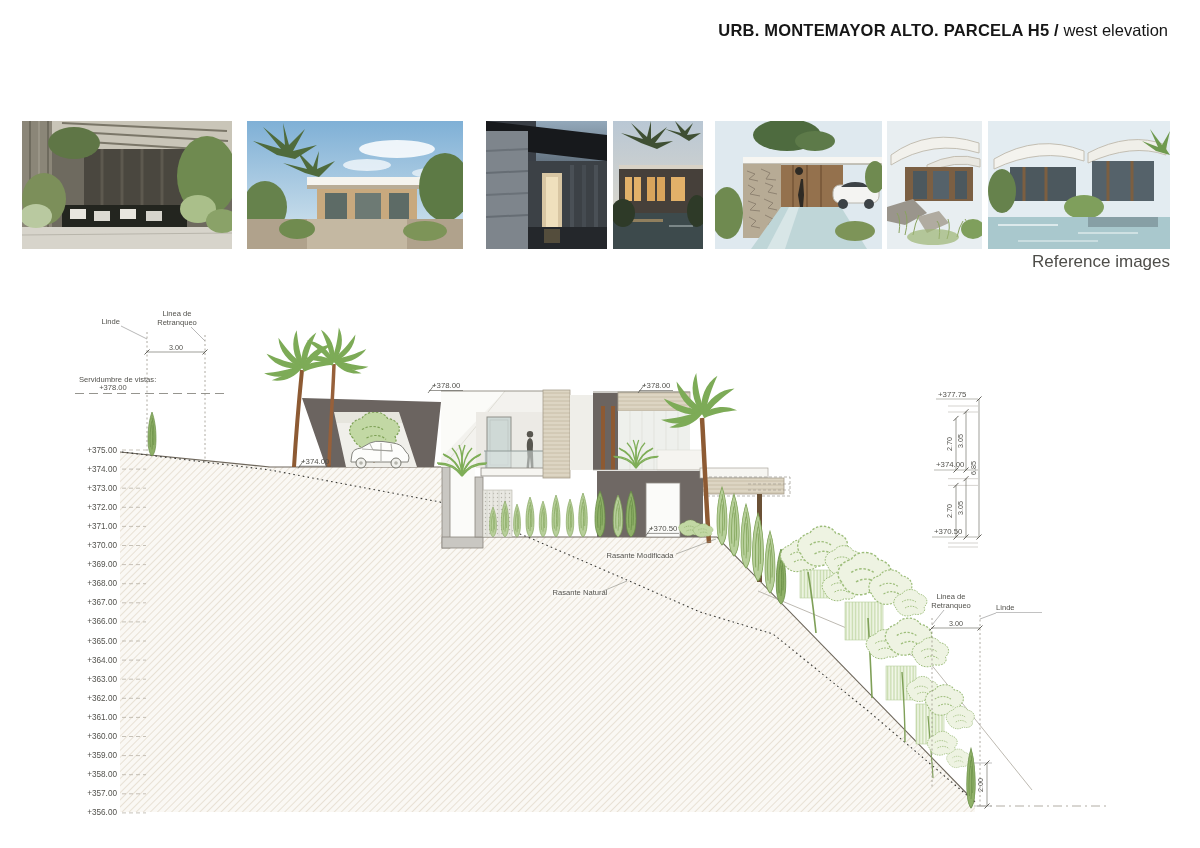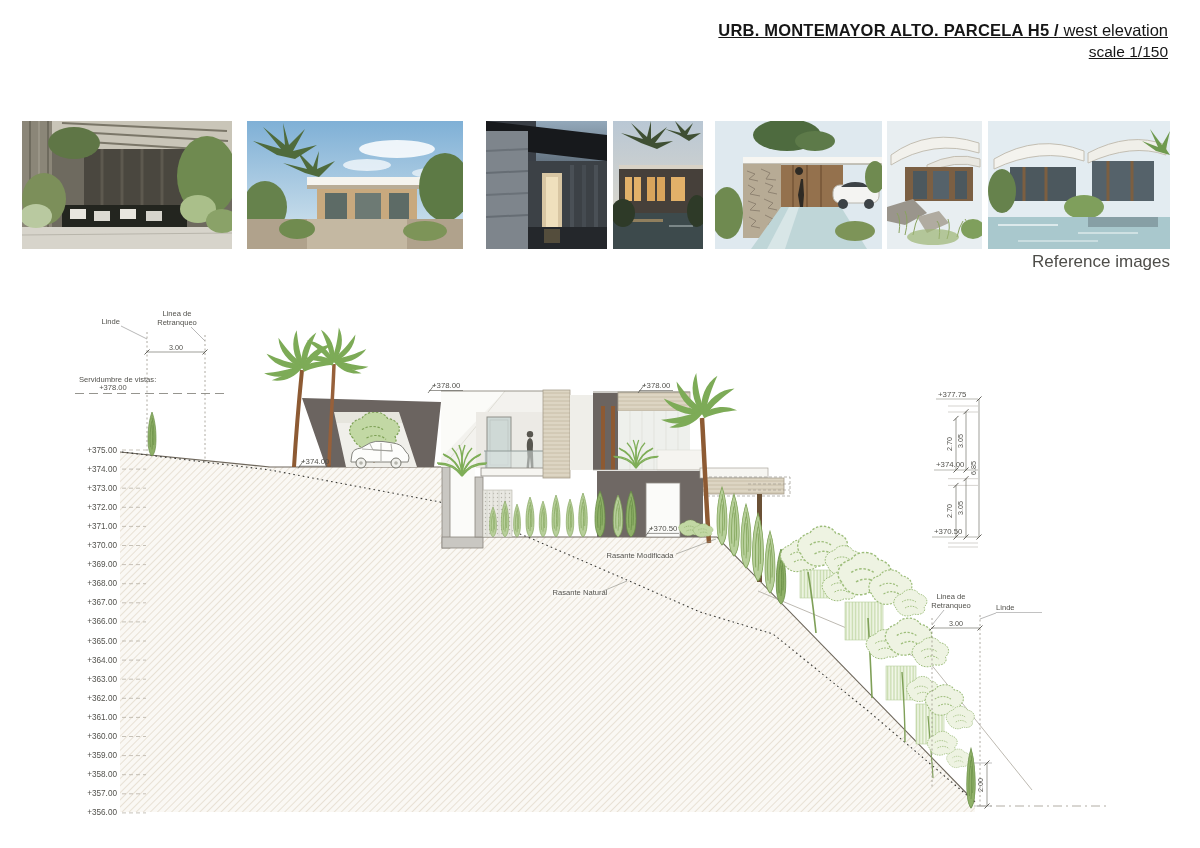--- a/index.html
+++ b/index.html
@@ -1,17 +1,17 @@
 <!DOCTYPE html>
 <html><head>
 <meta charset="utf-8">
 <style>
   html,body{margin:0;padding:0;background:#ffffff;}
   body{width:1200px;height:848px;position:relative;font-family:"Liberation Sans",sans-serif;overflow:hidden;}
-  .header{position:absolute;top:20px;right:32px;text-align:right;color:#161616;line-height:21px;text-decoration:underline;}
+  .header{position:absolute;top:20px;right:32px;text-align:right;color:#161616;line-height:21px;}
   .header .t1{font-size:16.5px;font-weight:bold;letter-spacing:.2px;}
   .header .t2{font-size:16.5px;font-weight:normal;}
   .header .t3{font-size:15.5px;font-weight:normal;}
   .refimg{position:absolute;top:121px;height:128px;overflow:hidden;background:#ccc;}
   .refimg svg{display:block;width:100%;height:100%;}
   .caption{position:absolute;top:252px;right:30px;font-size:17px;color:#4e4d49;}
   #plan{position:absolute;left:0;top:0;}
   svg text{font-family:"Liberation Sans",sans-serif;fill:#53524d;}
   .lvl{font-size:8.2px;}
   .ann{font-size:7.6px;}
@@ -22,21 +22,20 @@
   .bush-light{fill:#eef3e2;stroke:#9dbd7a;stroke-width:.9;stroke-dasharray:1.6 1.1;}
   .bush-green{fill:#c2d8a4;stroke:#7da055;stroke-width:.8;stroke-dasharray:1.6 1.1;}
   .palm-green{fill:#7dab57;stroke:none;}
   .fern{stroke:#7fae58;stroke-width:1.4;fill:none;}
 </style>
 </head>
 <body>
 
 <div class="header">
   <div><span class="t1">URB. MONTEMAYOR ALTO. PARCELA H5 /</span><span class="t2"> west elevation</span></div>
-  <div class="t3">scale 1/150</div>
 </div>
 
 <div class="refimg" style="left:22px;width:210px;">
 <svg viewBox="0 0 210 128" preserveAspectRatio="none">
   <rect width="210" height="128" fill="#6e6a5f"></rect>
   <rect x="0" y="0" width="30" height="128" fill="#8b8678"></rect>
   <line x1="8" y1="0" x2="8" y2="128" stroke="#6f6b5e" stroke-width="2"></line>
       <line x1="17" y1="0" x2="17" y2="128" stroke="#9a9587" stroke-width="2"></line>
       <line x1="26" y1="0" x2="26" y2="128" stroke="#6f6b5e" stroke-width="2"></line>
   <polygon points="30,0 210,0 210,42 30,30" fill="#c9c5b8"></polygon>

